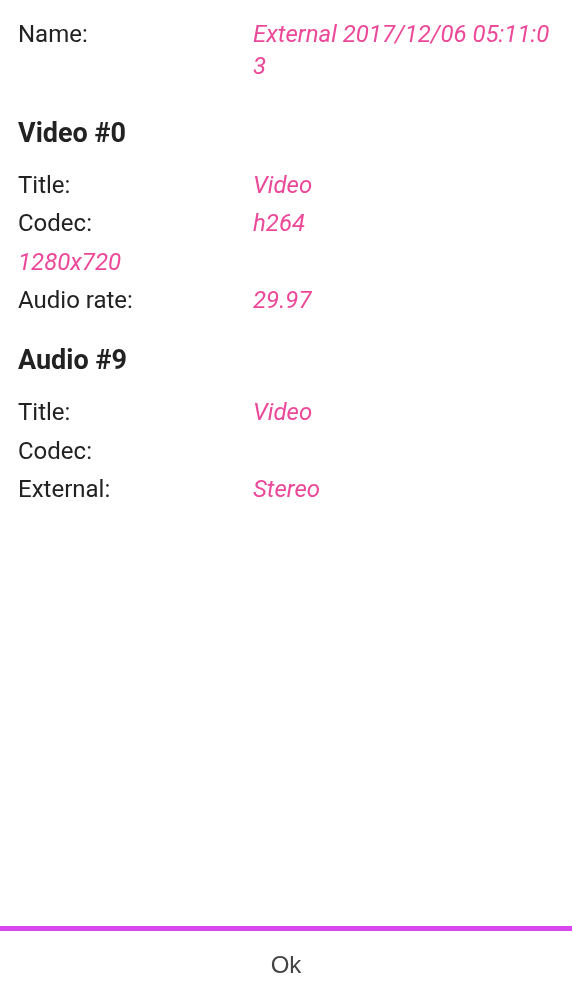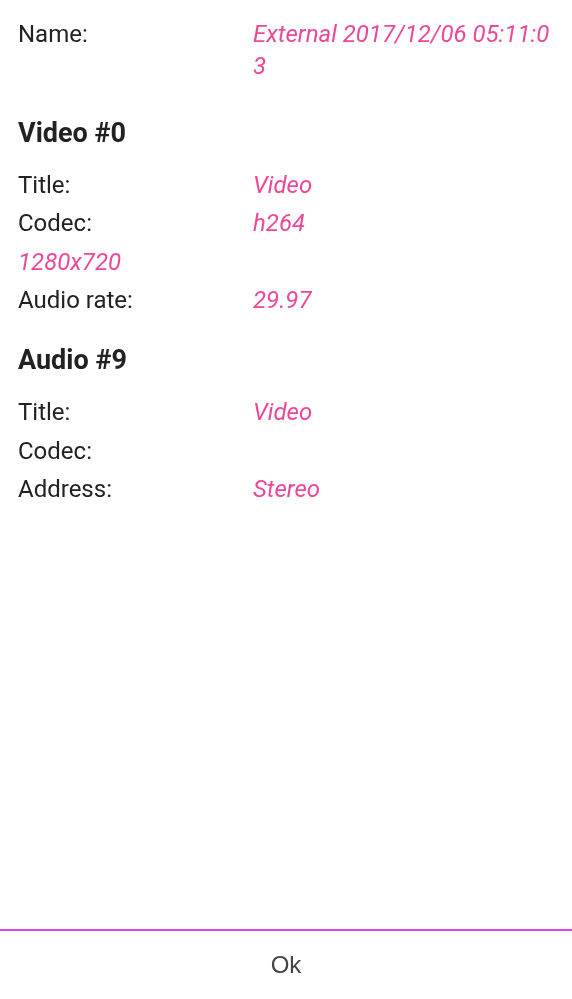--- a/index.html
+++ b/index.html
@@ -49,21 +49,21 @@
       width: 100%;
       padding: 20px 0;
       text-align: center;
       font-size: 24px;
       color: #444;
       background: #fff;
       border: none;
       cursor: pointer;
     }
     .footer {
-      border-top: 2px solid #d946ef;
+      border-top: 5px solid #d946ef;
     }
   </style>
 </head>
 <body>
 
 <div class="content">
 
   <div class="info-row">
     <div class="info-label">Name:</div>
     <div class="info-value">External 2017/12/06 05:11:03</div>
@@ -99,21 +99,21 @@
     <div class="info-label">Title:</div>
     <div class="info-value">Video</div>
   </div>
 
   <div class="info-row">
     <div class="info-label">Codec:</div>
   </div>
 
 
   <div class="info-row">
-    <div class="info-label">Address:</div>
+    <div class="info-label">External:</div>
     <div class="info-value">Stereo</div>
   </div>
 
 </div>
 
 <div class="footer">
   <button class="ok-button">Ok</button>
 </div>
 
 </body></html>

